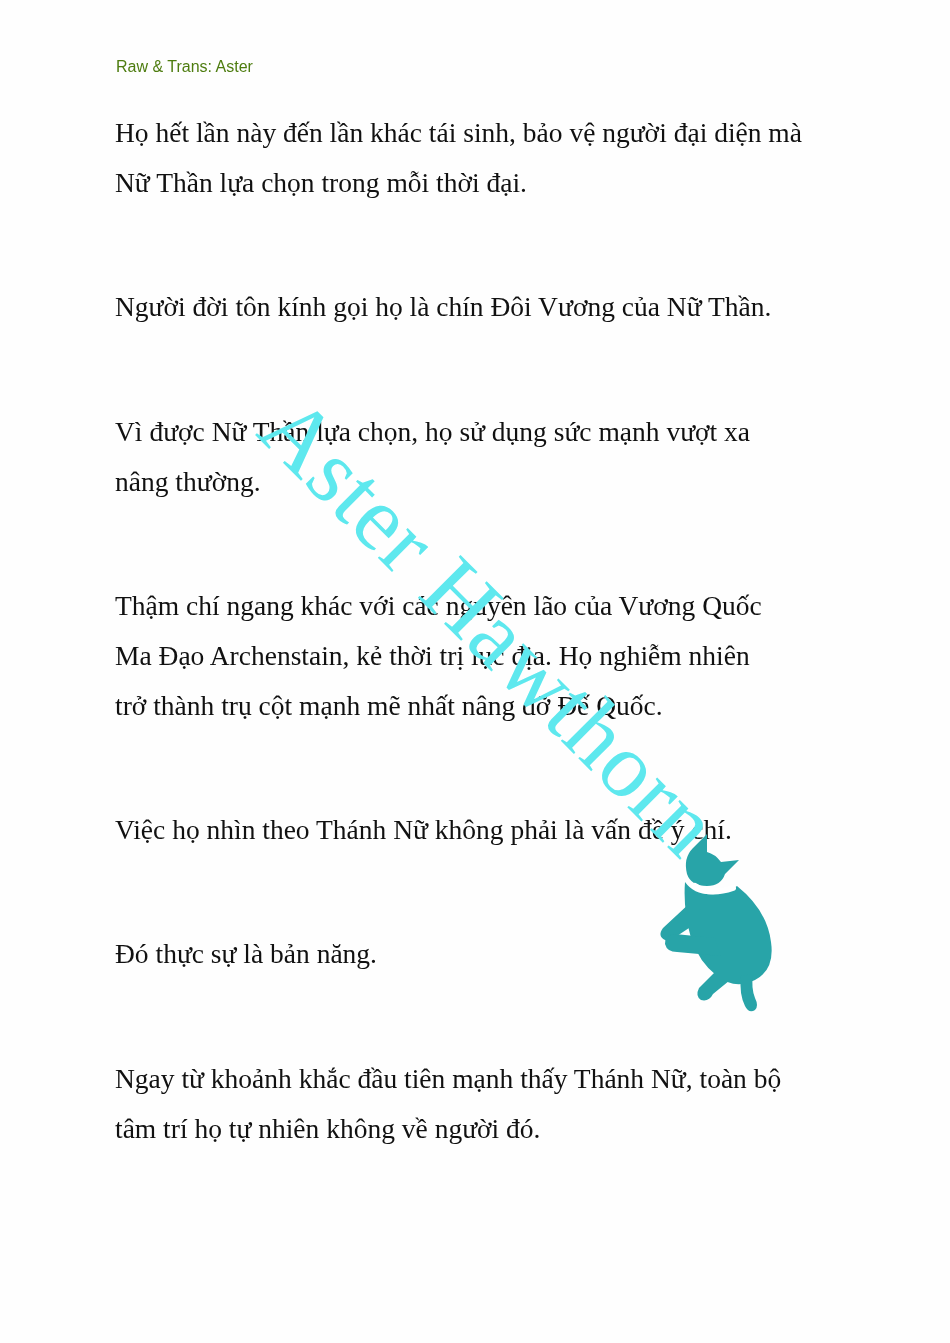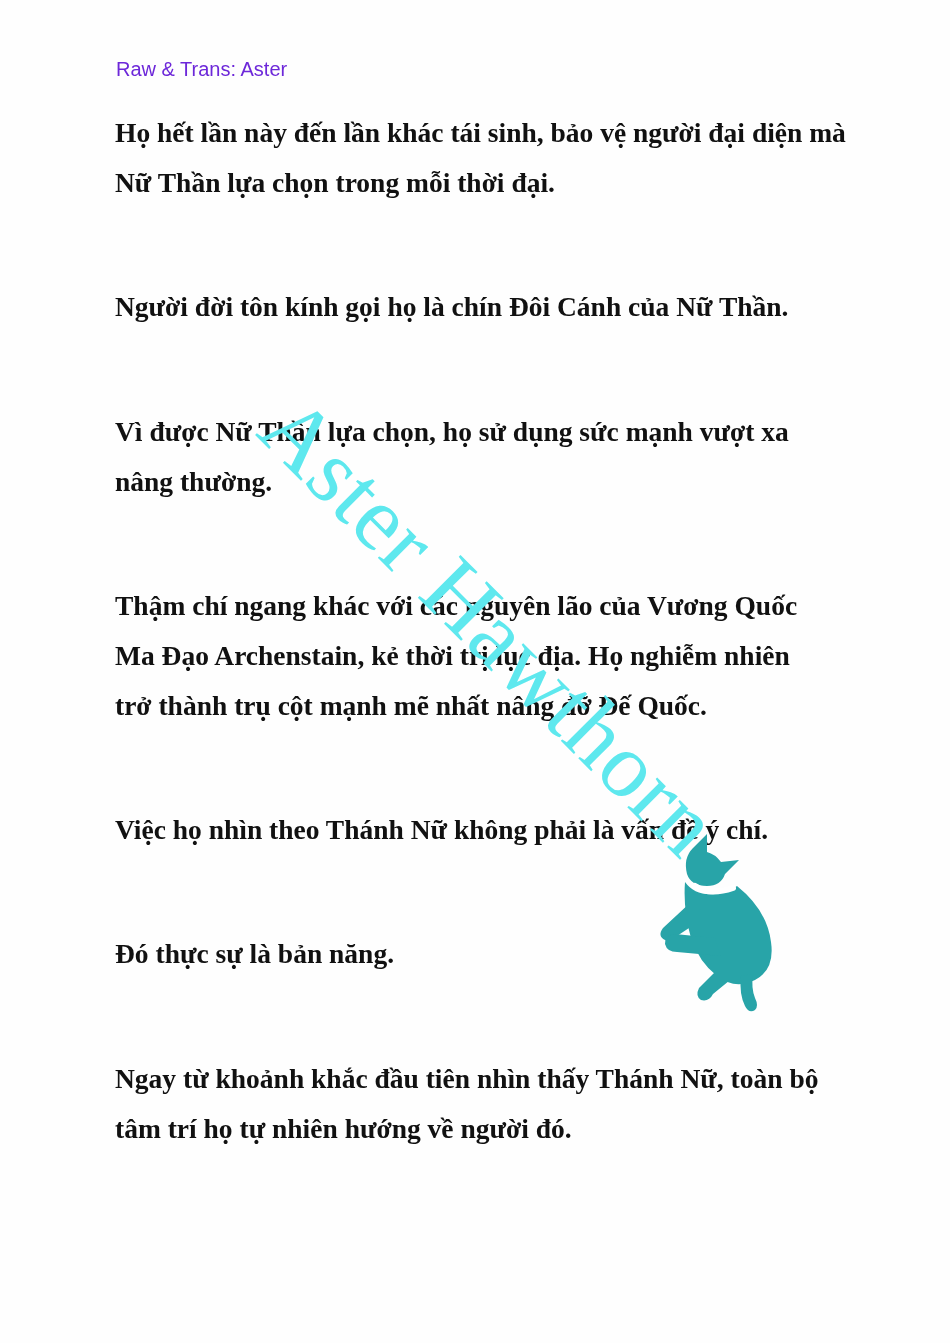--- a/index.html
+++ b/index.html
@@ -12,35 +12,34 @@
       height: 1343px;
       position: relative;
       overflow: hidden;
       background: #fefefe;
     }
     .header-note {
       position: absolute;
       left: 116px;
       top: 58px;
       font-family: "Liberation Sans", sans-serif;
-      font-size: 20px;
-      color: #6d28d9;
+      font-size: 16px;
+      color: #4d7c0f;
       letter-spacing: 0px;
       white-space: nowrap;
     }
     .para {
       position: absolute;
       left: 115px;
       font-family: "Liberation Serif", serif;
       font-size: 27.5px;
       color: #111111;
       line-height: 50px;
       white-space: nowrap;
       margin: 0;
-      font-weight: bold;
     }
     .para .line {
       display: block;
     }
     .watermark {
       position: absolute;
       left: 110px;
       top: 580px;
       width: 760px;
       text-align: center;
@@ -68,21 +67,21 @@
 <div>
 
   <div class="header-note">Raw &amp; Trans: Aster</div>
 
   <div class="para" style="top:108px;">
     <span class="line">Họ hết lần này đến lần khác tái sinh, bảo vệ người đại diện mà</span>
     <span class="line">Nữ Thần lựa chọn trong mỗi thời đại.</span>
   </div>
 
   <div class="para" style="top:282px;">
-    <span class="line">Người đời tôn kính gọi họ là chín Đôi Cánh của Nữ Thần.</span>
+    <span class="line">Người đời tôn kính gọi họ là chín Đôi Vương của Nữ Thần.</span>
   </div>
 
   <div class="para" style="top:407px;">
     <span class="line">Vì được Nữ Thần lựa chọn, họ sử dụng sức mạnh vượt xa</span>
     <span class="line">nâng thường.</span>
   </div>
 
   <div class="para" style="top:581px;">
     <span class="line">Thậm chí ngang khác với các nguyên lão của Vương Quốc</span>
     <span class="line">Ma Đạo Archenstain, kẻ thời trị lục địa. Họ nghiễm nhiên</span>
@@ -91,22 +90,22 @@
 
   <div class="para" style="top:805px;">
     <span class="line">Việc họ nhìn theo Thánh Nữ không phải là vấn đề ý chí.</span>
   </div>
 
   <div class="para" style="top:929px;">
     <span class="line">Đó thực sự là bản năng.</span>
   </div>
 
   <div class="para" style="top:1054px;">
-    <span class="line">Ngay từ khoảnh khắc đầu tiên nhìn thấy Thánh Nữ, toàn bộ</span>
-    <span class="line">tâm trí họ tự nhiên hướng về người đó.</span>
+    <span class="line">Ngay từ khoảnh khắc đầu tiên mạnh thấy Thánh Nữ, toàn bộ</span>
+    <span class="line">tâm trí họ tự nhiên không về người đó.</span>
   </div>
 
   <div class="watermark">Aster Hawthorn</div>
 
   <svg class="cat" viewBox="0 0 130 190" xmlns="http://www.w3.org/2000/svg">
     <g fill="#28a4a8">
 
       <path d="M38 18 L52 4 L52 22 Q60 24 66 32 L84 30 L70 44 Q66 56 52 56 Q36 56 32 44 Q28 28 38 18 Z"></path>
 
       <path d="M30 52 Q40 66 60 64 Q74 62 82 56 Q112 80 116 112 Q120 140 100 150 Q80 160 62 146 Q44 132 36 108 Q28 80 30 52 Z"></path>

